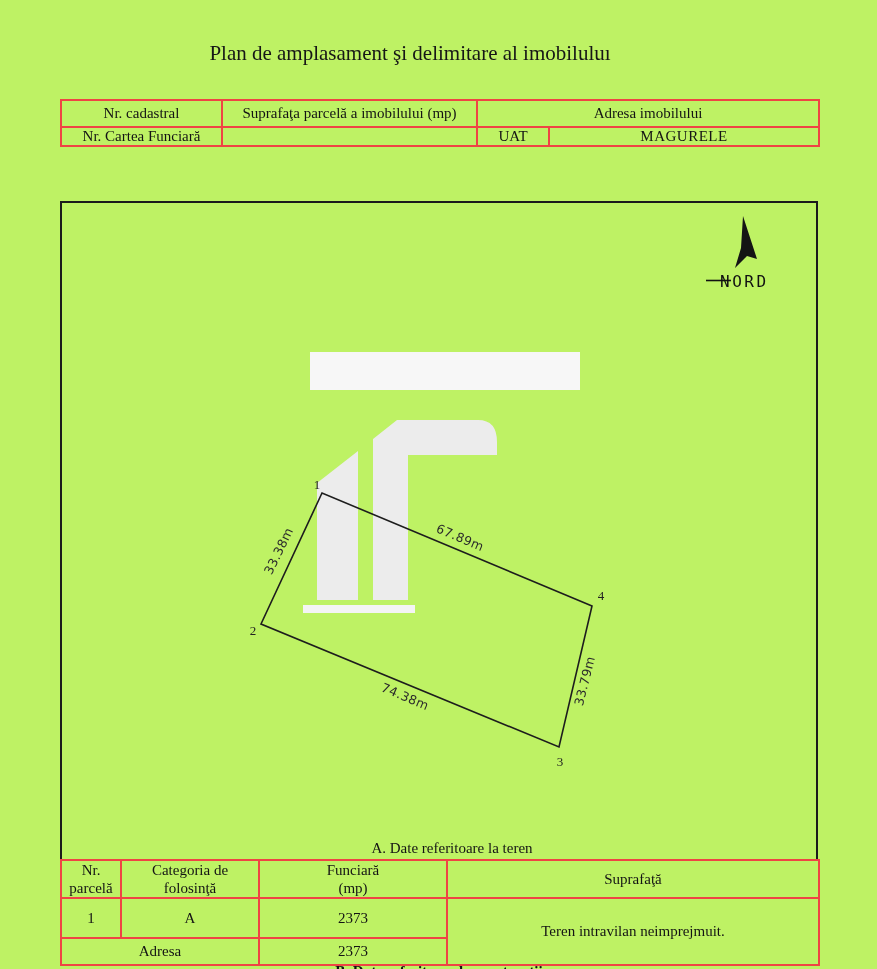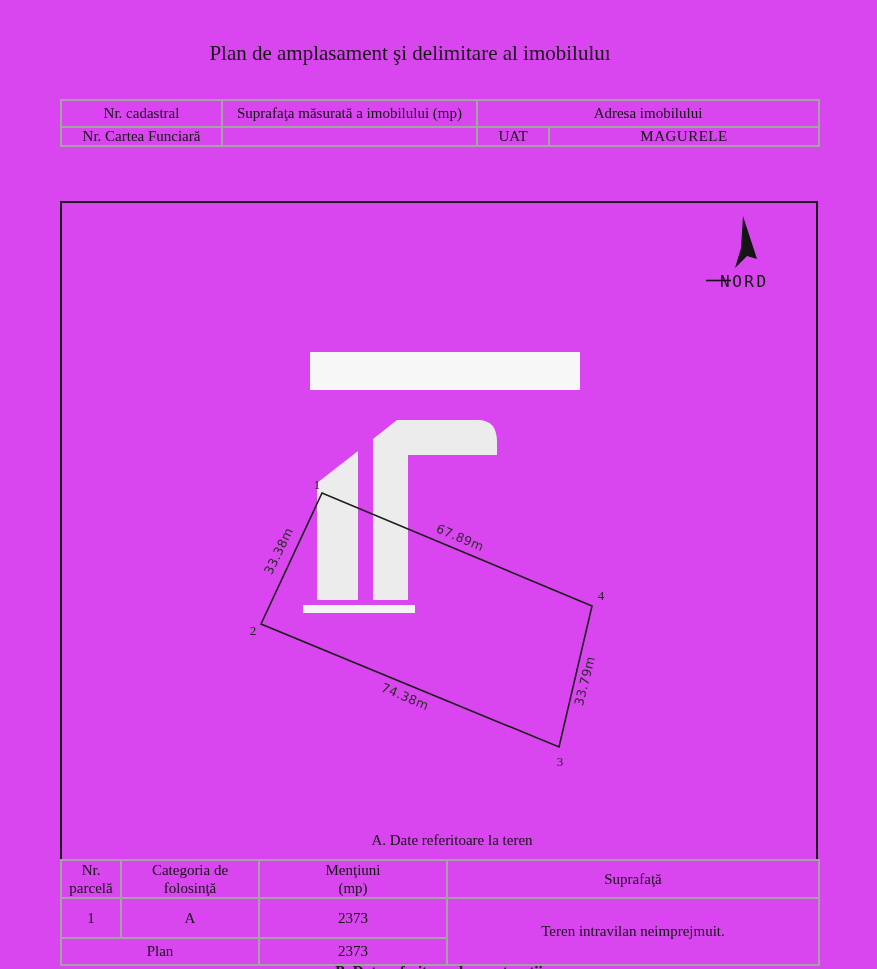--- a/index.html
+++ b/index.html
@@ -2,21 +2,21 @@
 <html><head>
 <meta charset="utf-8">
 <style>
   * { margin: 0; padding: 0; box-sizing: border-box; }
   html, body { background: #ffffff; }
   body { font-family: "Liberation Serif", serif; color: #111; }
   .page {
     position: relative;
     width: 877px;
     height: 969px;
-    background: #d946ef;
+    background: #bef264;
     overflow: hidden;
   }
   .title {
     position: absolute;
     top: 41px; left: 0; width: 820px;
     text-align: center;
     font-size: 21px;
     color: #161616;
   }
   .subtitle {
@@ -27,40 +27,40 @@
     color: #161616;
   }
   table.doc-table {
     position: absolute;
     border-collapse: collapse;
     table-layout: fixed;
     font-size: 15px;
     color: #141414;
   }
   table.doc-table td {
-    border: 2px solid #a3a3a3;
+    border: 2px solid #ef4444;
     text-align: center;
     vertical-align: middle;
     padding: 0 2px;
     overflow: hidden;
   }
   .header-table { left: 60px; top: 99px; width: 758px; }
   .teren-table  { left: 60px; top: 859px; width: 758px; }
   .teren-table td.hdr { white-space: pre-line; line-height: 1.2; }
   .plan-box {
     position: absolute;
     left: 60px; top: 201px;
     width: 758px; height: 658px;
     border: 2px solid #1b1b1b;
     border-bottom: none;
   }
   .plan-box svg { position: absolute; left: 0; top: 0; }
   .section-a {
     position: absolute;
-    bottom: 10px; left: 0;
+    bottom: 2px; left: 0;
     width: 100%;
     padding-right: 22px;
     text-align: center;
     font-size: 15px;
     color: #141414;
     padding-left: 48px;
   }
   .clip-next {
     position: absolute;
     left: 60px; top: 965px;
@@ -91,21 +91,21 @@
   <table class="doc-table header-table">
     <colgroup>
       <col style="width:161px">
         <col style="width:255px">
         <col style="width:72px">
         <col style="width:270px">
     </colgroup>
     <tbody>
         <tr style="height:27px">
       <td>Nr. cadastral</td>
-      <td>Suprafaţa măsurată a imobilului (mp)</td>
+      <td>Suprafaţa parcelă a imobilului (mp)</td>
       <td colspan="2">Adresa imobilului</td>
     </tr>
     <tr style="height:18px">
       <td>Nr. Cartea Funciară</td>
       <td></td>
       <td>UAT</td>
       <td class="uat-val">MAGURELE</td>
     </tr>
   </tbody>
     </table>
@@ -148,32 +148,32 @@
         <col style="width:138px">
         <col style="width:188px">
         <col style="width:372px">
     </colgroup>
     <tbody>
         <tr style="height:37px">
       <td class="hdr">Nr.
 parcelă</td>
       <td class="hdr">Categoria de
 folosinţă</td>
-      <td class="hdr">Menţiuni
+      <td class="hdr">Funciară
 (mp)</td>
       <td class="hdr">Suprafaţă</td>
     </tr>
     <tr style="height:40px">
       <td>1</td>
       <td>A</td>
       <td>2373</td>
       <td rowspan="2">Teren intravilan neimprejmuit.</td>
     </tr>
     <tr style="height:27px">
-      <td colspan="2">Plan</td>
+      <td colspan="2">Adresa</td>
       <td>2373</td>
     </tr>
   </tbody>
     </table>
 
   <div class="clip-next">
     <span>B. Date referitoare la construcţii</span>
   </div>
 
 </div>

